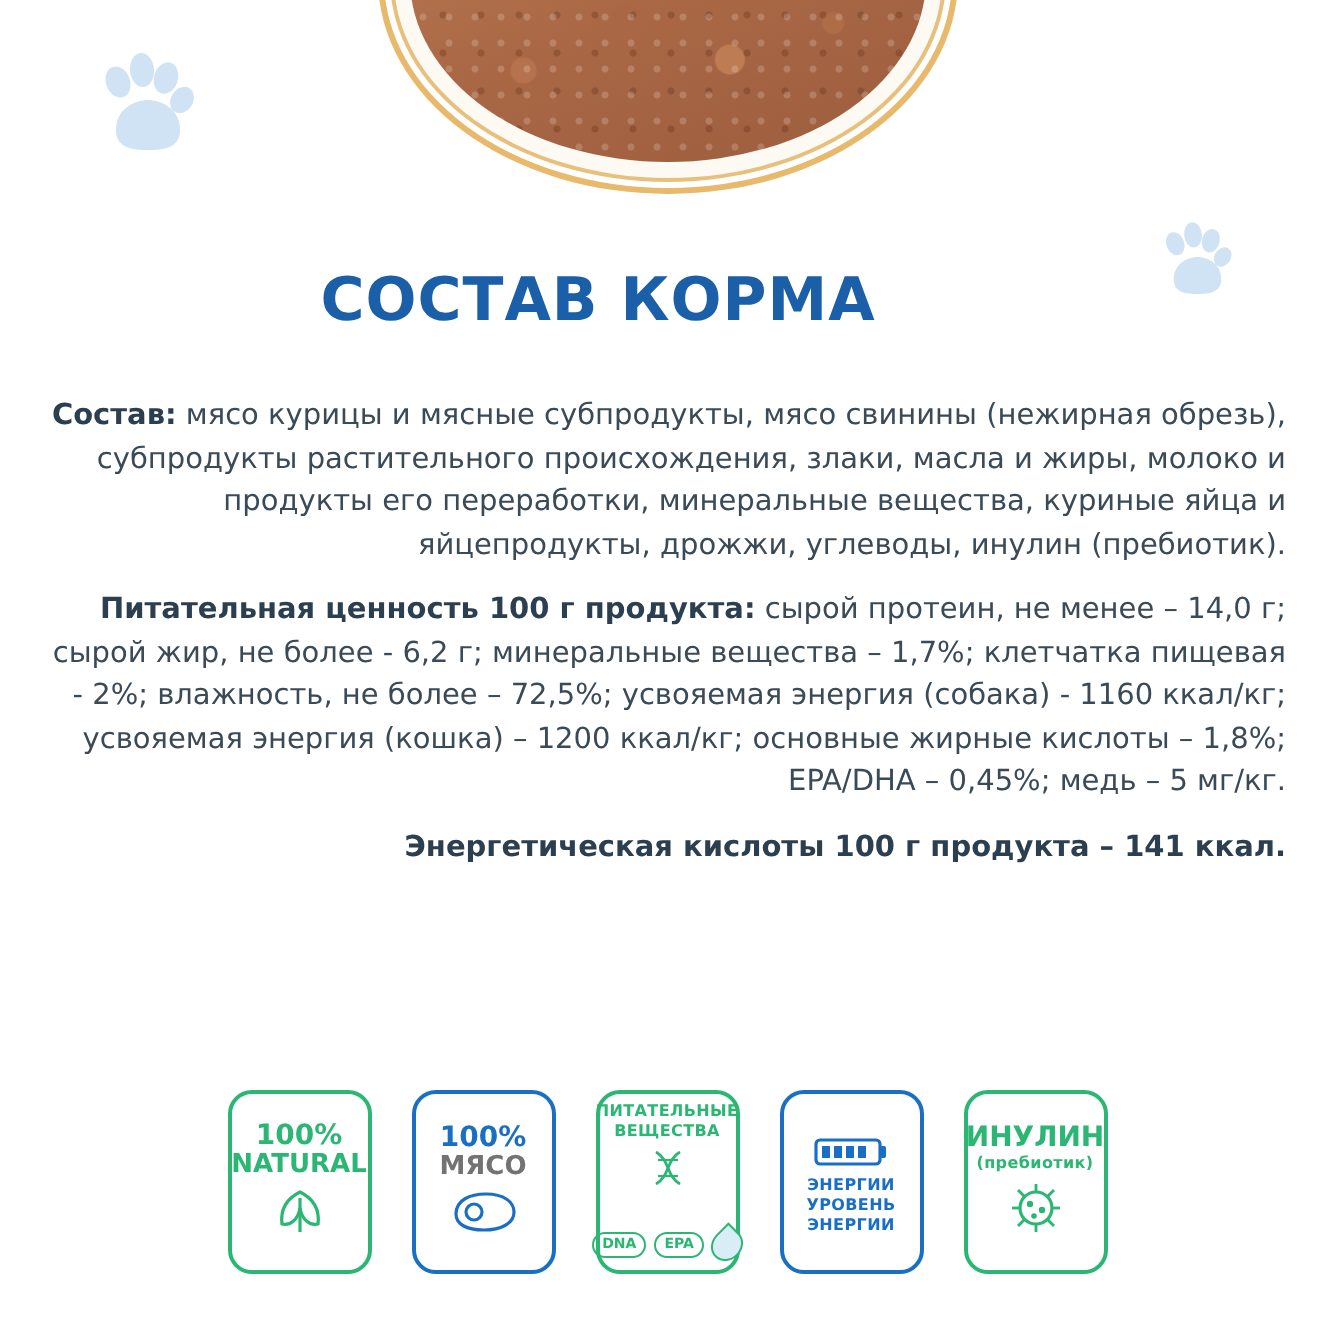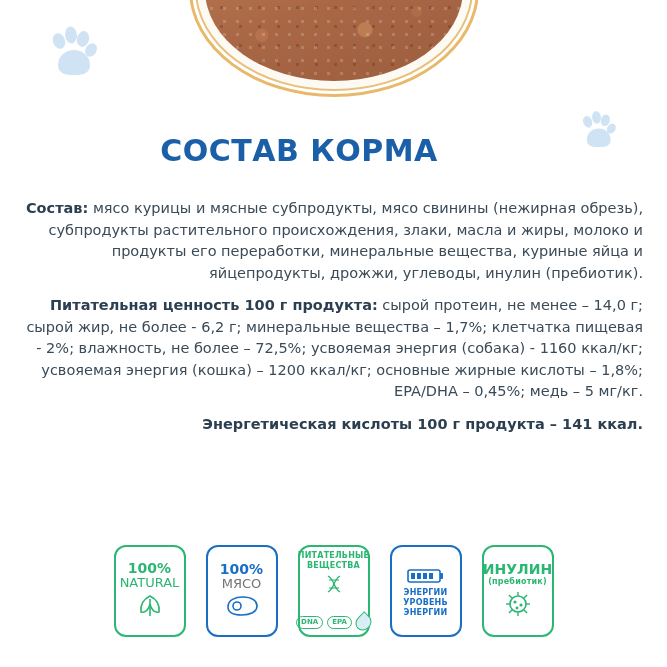--- a/index.html
+++ b/index.html
@@ -143,21 +143,21 @@
   }
   .badge.blue { border-color: #1a6fc4; }
   .badge .b-top {
     font-weight: bold;
     font-size: 14px;
     color: #2bb673;
     line-height: 15px;
   }
   .badge.blue .b-top { color: #1a6fc4; }
   .badge .b-sub {
-    font-weight: normal;
+    font-weight: bold;
     font-size: 13px;
     line-height: 14px;
     color: #2bb673;
   }
   .badge.blue .b-sub { color: #737373; }
   .badge .b-small {
     font-weight: bold;
     font-size: 8px;
     line-height: 10px;
     color: #2bb673;

